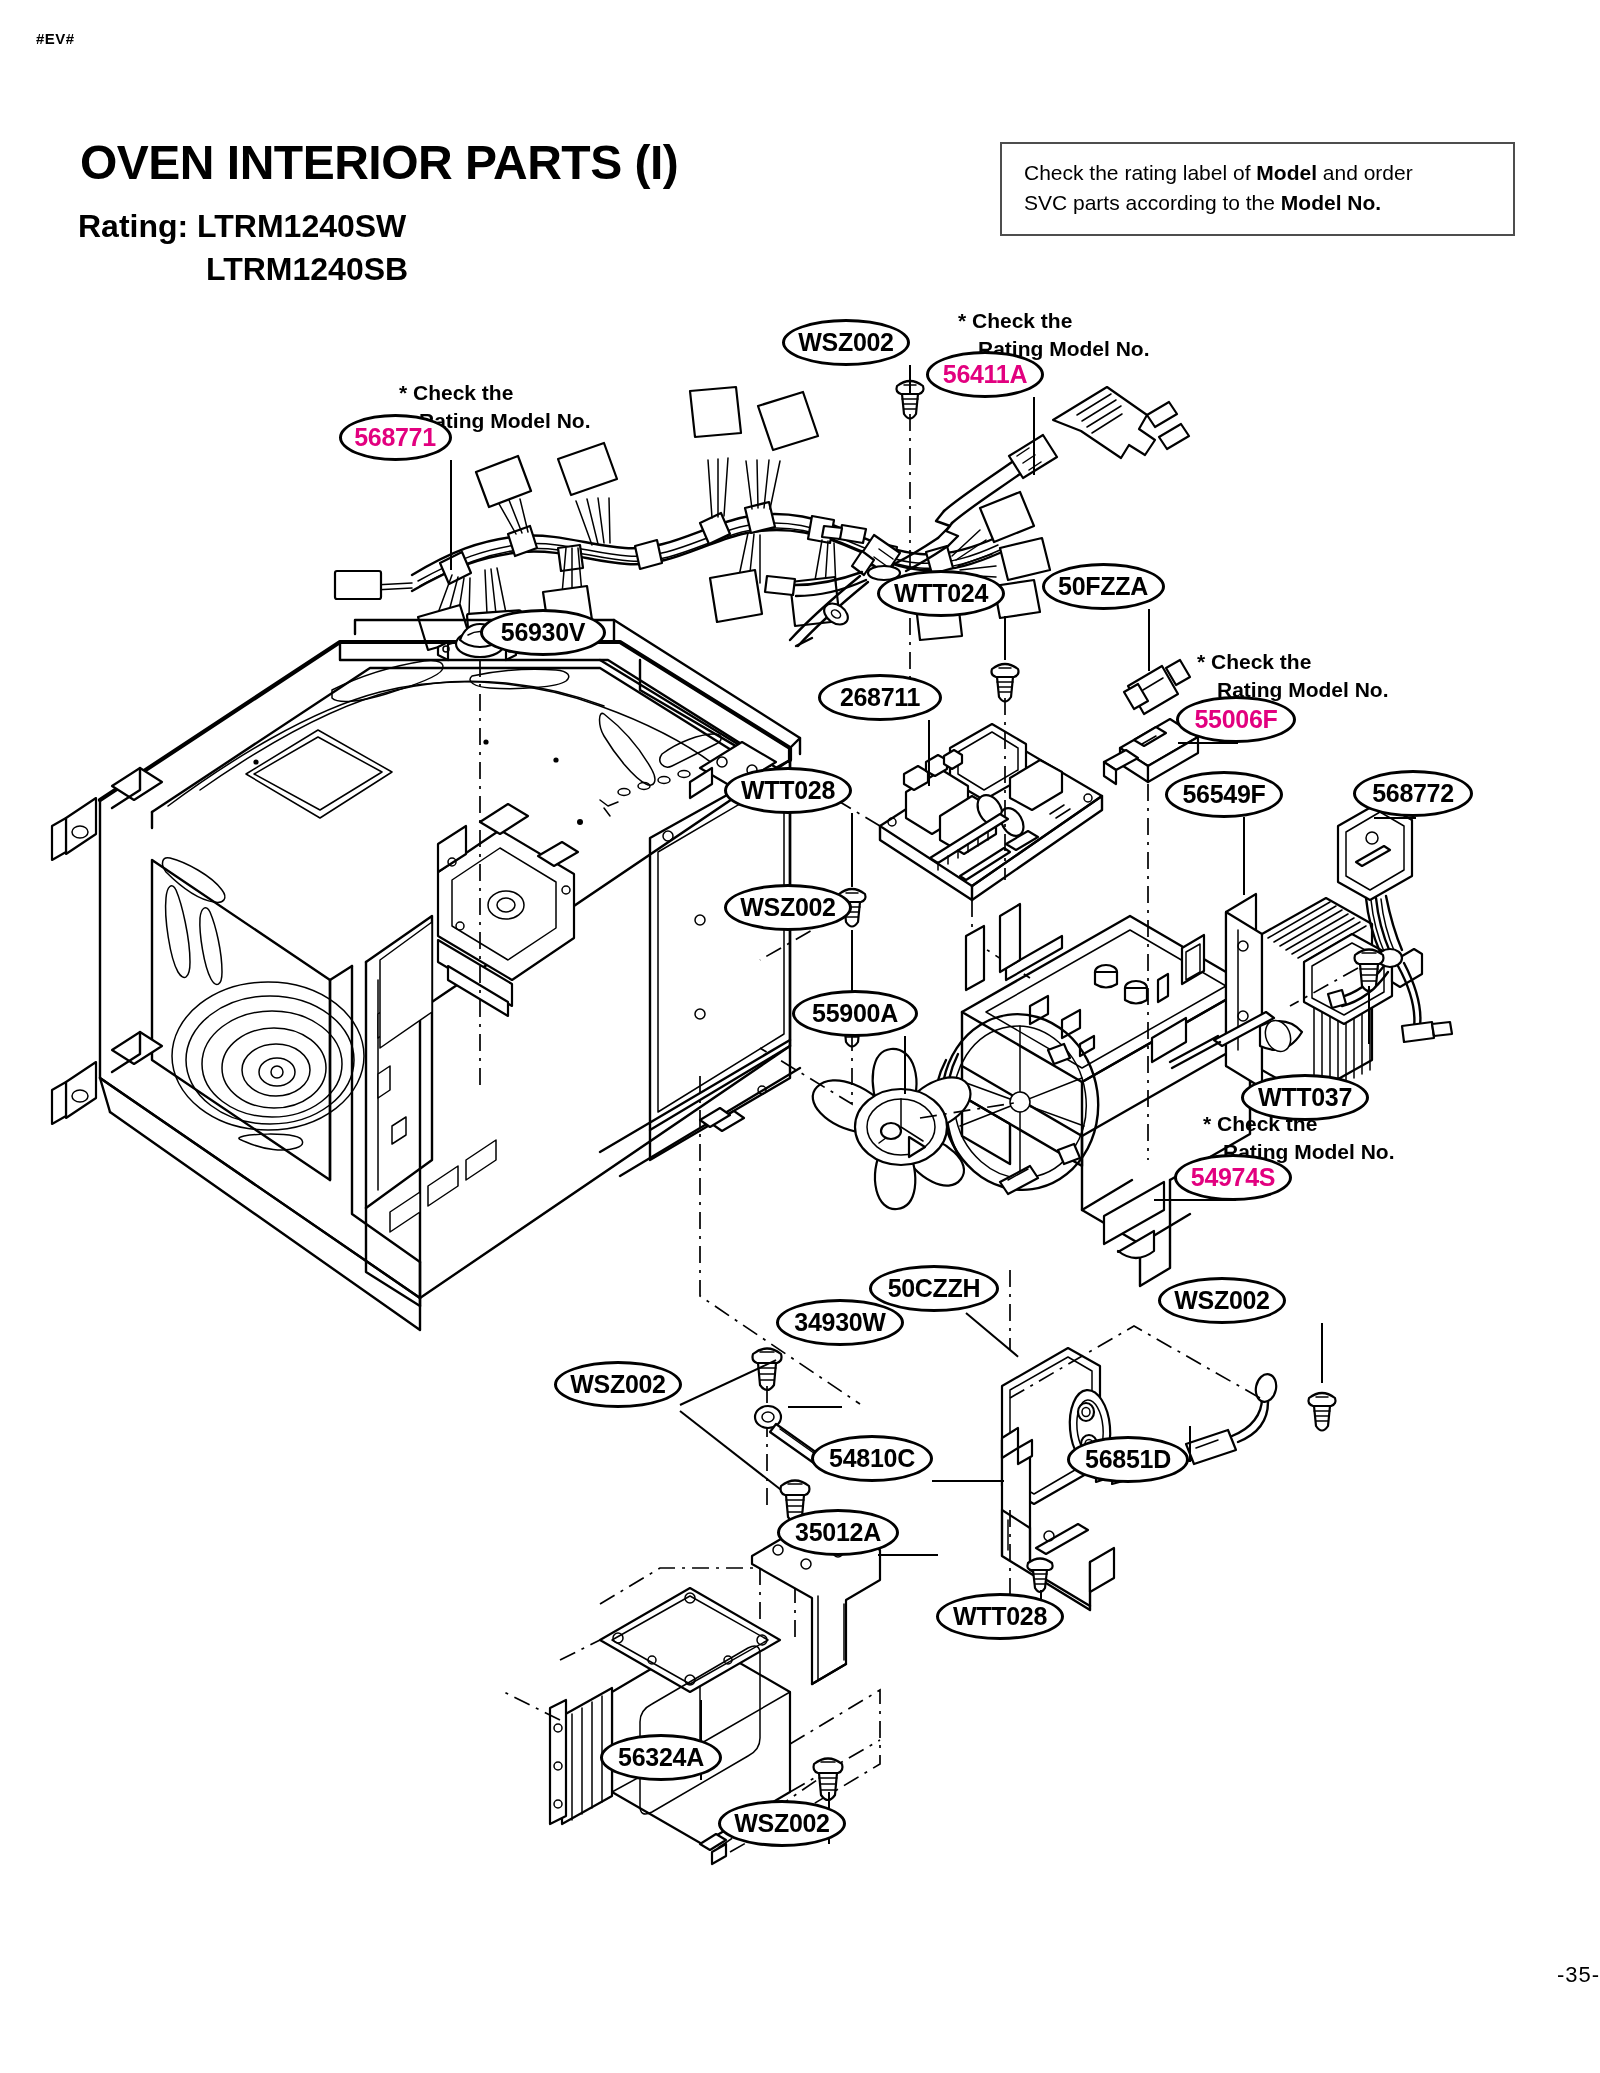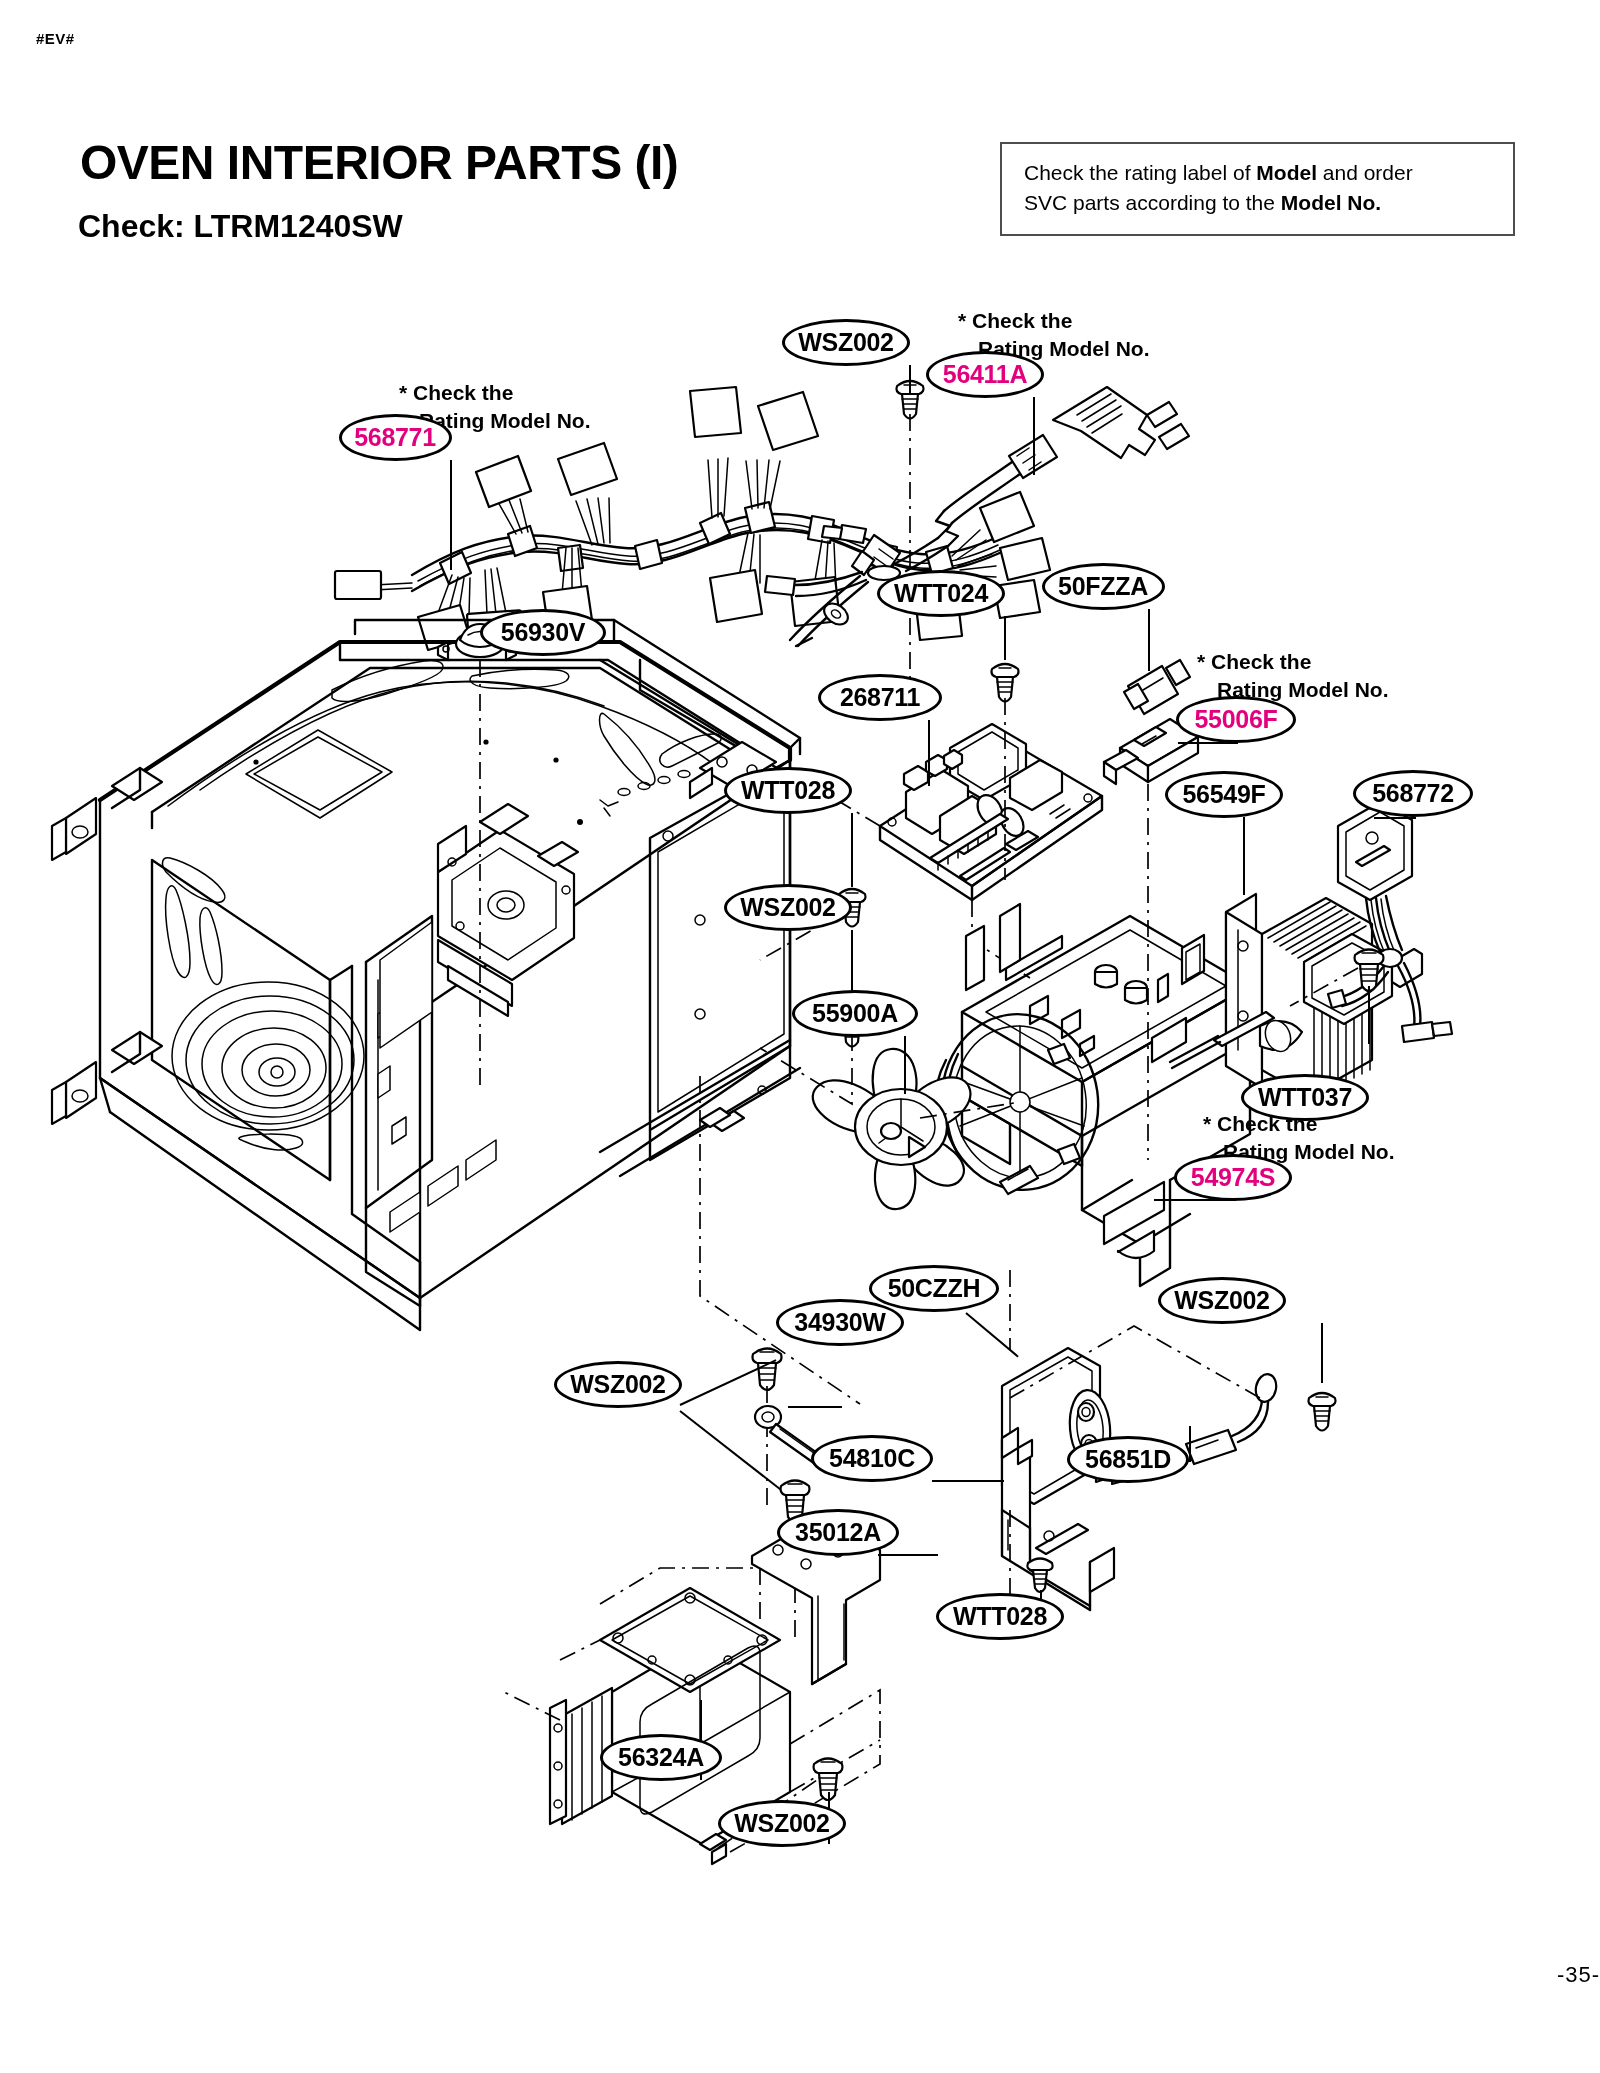--- a/index.html
+++ b/index.html
@@ -791,21 +791,22 @@
 
     <div class="leader v" style="left:700px; top:1700px; height:80px;"></div>
 
     <div class="leader v" style="left:828px; top:1792px; height:52px;"></div>
   </div>
 
   <div id="ev-tag">#EV#</div>
   <div id="title">OVEN INTERIOR PARTS (I)</div>
 
   <div id="model-block">
-    <div class="mrow">Check: LTRM1240SW</div>
+    <div class="mrow">Rating: LTRM1240SW</div>
+    <div class="mrow indent">LTRM1240SB</div>
   </div>
 
   <div id="note-box">
     <div>
       <span>Check the rating label of </span><b>Model</b><span> and order</span>
     </div>
     <div>
       <span>SVC parts according to the </span><b>Model No.</b>
     </div>
   </div>

